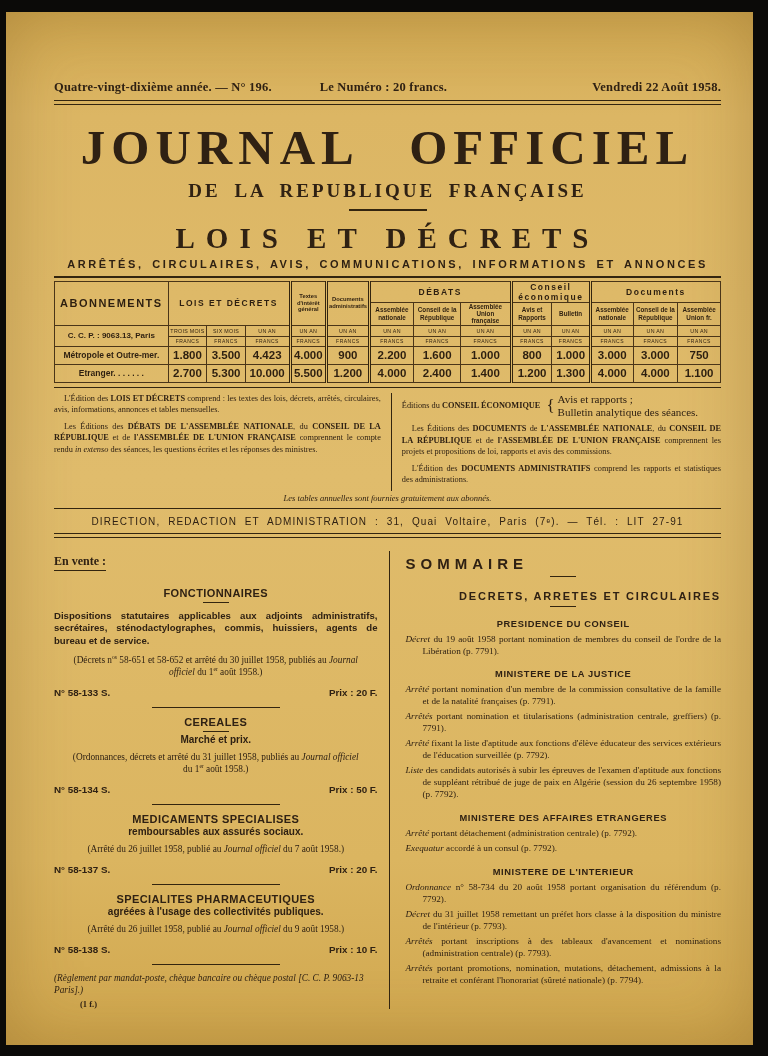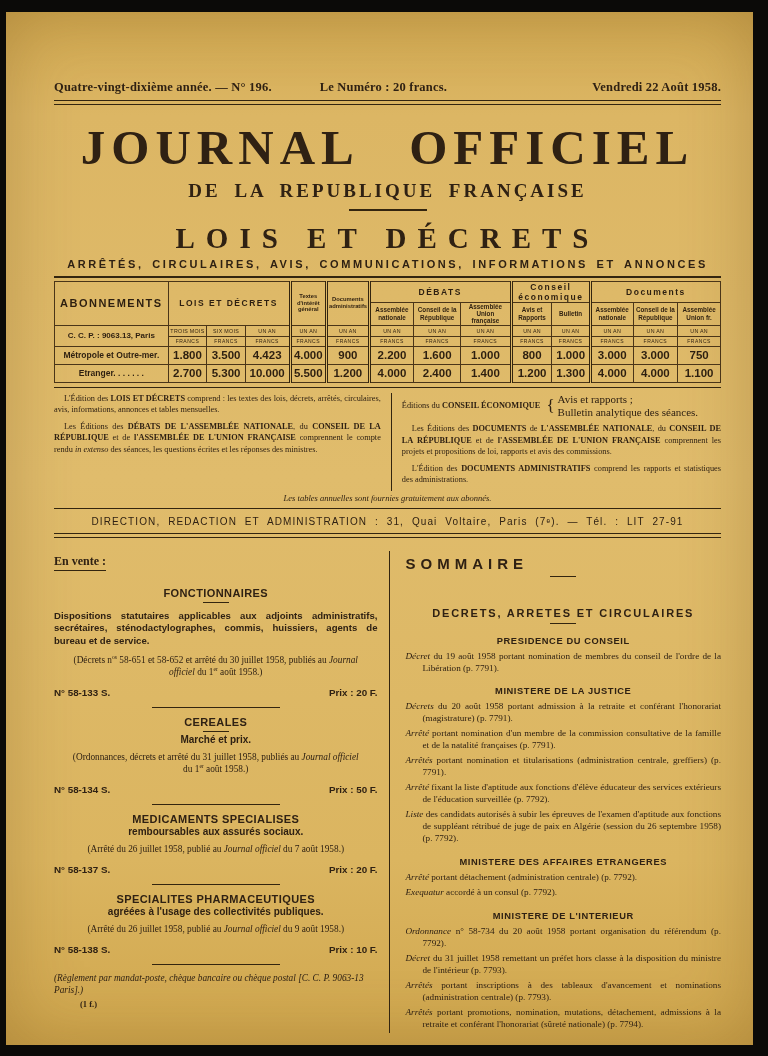--- a/index.html
+++ b/index.html
@@ -72,22 +72,22 @@
   .prod-ref{text-align:center;font-size:9.3px;line-height:1.3;margin:6px 14px 0;}
   .numprice{display:flex;justify-content:space-between;font-family:"Liberation Sans",sans-serif;
      font-weight:bold;font-size:9.8px;margin-top:9px;}
   .sep{width:128px;border-top:1.5px solid #33250f;margin:9px auto 7px;}
   .payment{font-style:italic;font-size:9.3px;line-height:1.3;margin-top:6px;}
   .printmark{font-weight:bold;font-size:8.5px;margin:3px 0 0 26px;}
 
   
   .som-title{font-family:"Liberation Sans",sans-serif;font-weight:bold;font-size:15px;
      letter-spacing:5px;margin-top:4px;}
-  .som-sub{text-align:center;font-family:"Liberation Sans",sans-serif;font-weight:bold;font-size:11px;
-     letter-spacing:1.8px;margin-top:30px;}
+  .som-sub{text-align:right;font-family:"Liberation Sans",sans-serif;font-weight:bold;font-size:11px;
+     letter-spacing:1.8px;margin-top:13px;}
   .som-underline{width:26px;border-top:1.5px solid #33250f;margin:4px auto 0;}
   .ministry{text-align:center;font-family:"Liberation Sans",sans-serif;font-weight:bold;font-size:9.3px;
      letter-spacing:.6px;margin:12px 0 5px;}
   .som-item{font-size:9.2px;line-height:1.3;padding-left:17px;text-indent:-17px;margin-bottom:3px;
      text-align:justify;}
   .som-item .lead{font-style:italic;}
 </style>
 </head>
 <body>
 
@@ -288,21 +288,20 @@
     </div>
     <div class="col-right">
       <div class="som-title">SOMMAIRE</div>
       <div class="som-underline"></div>
       <div class="som-sub">DECRETS, ARRETES ET CIRCULAIRES</div>
       <div class="som-underline"></div>
       <div id="sommaire-sections">
           <div class="ministry">PRESIDENCE DU CONSEIL</div>
           <div class="som-item"><span class="lead">Décret</span> du 19 août 1958 portant nomination de membres du conseil de l'ordre de la Libération (p. 7791).</div>
           <div class="ministry">MINISTERE DE LA JUSTICE</div>
-          <div class="som-item"><span class="lead">Décrets</span> du 20 août 1958 portant admission à la retraite et conférant l'honorariat (magistrature) (p. 7791).</div>
           <div class="som-item"><span class="lead">Arrêté</span> portant nomination d'un membre de la commission consultative de la famille et de la natalité françaises (p. 7791).</div>
           <div class="som-item"><span class="lead">Arrêtés</span> portant nomination et titularisations (administration centrale, greffiers) (p. 7791).</div>
           <div class="som-item"><span class="lead">Arrêté</span> fixant la liste d'aptitude aux fonctions d'élève éducateur des services extérieurs de l'éducation surveillée (p. 7792).</div>
           <div class="som-item"><span class="lead">Liste</span> des candidats autorisés à subir les épreuves de l'examen d'aptitude aux fonctions de suppléant rétribué de juge de paix en Algérie (session du 26 septembre 1958) (p. 7792).</div>
           <div class="ministry">MINISTERE DES AFFAIRES ETRANGERES</div>
           <div class="som-item"><span class="lead">Arrêté</span> portant détachement (administration centrale) (p. 7792).</div>
           <div class="som-item"><span class="lead">Exequatur</span> accordé à un consul (p. 7792).</div>
           <div class="ministry">MINISTERE DE L'INTERIEUR</div>
           <div class="som-item"><span class="lead">Ordonnance</span> n° 58-734 du 20 août 1958 portant organisation du référendum (p. 7792).</div>
           <div class="som-item"><span class="lead">Décret</span> du 31 juillet 1958 remettant un préfet hors classe à la disposition du ministre de l'intérieur (p. 7793).</div>

